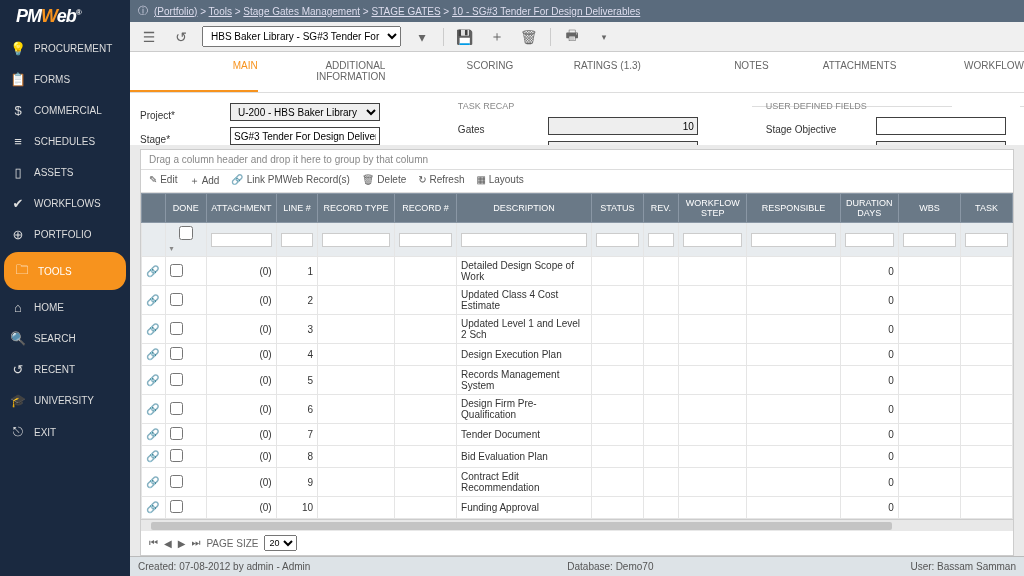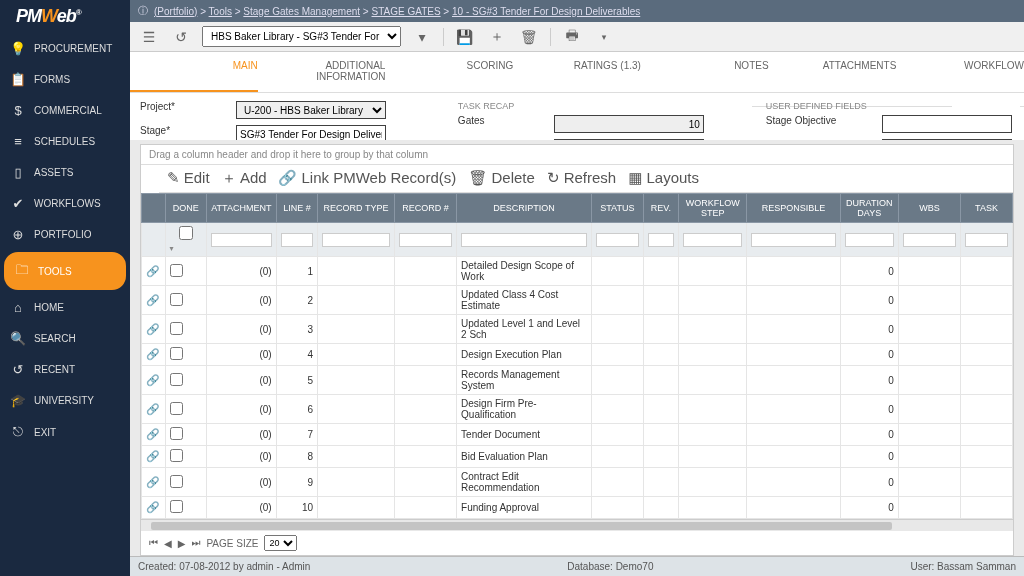--- a/index.html
+++ b/index.html
@@ -19,29 +19,29 @@
 .toolbar { background:#f0f0f0; padding:4px 8px; display:flex; align-items:center; gap:10px; border-bottom:1px solid #ccc; height:30px; }
 .tb-btn { width:22px; height:22px; display:inline-flex; align-items:center; justify-content:center; cursor:pointer; color:#666; font-size:14px; }
 .tb-sel { height:21px; font-size:10px; padding:1px 4px; min-width:150px; }
 .tb-sep { width:1px; height:18px; background:#ccc; }
 .tabs { background:#fff; display:flex; border-bottom:1px solid #ddd; font-size:10px; }
 .tab { padding:8px 0; text-align:right; cursor:pointer; color:#666; border-bottom:2px solid transparent; flex:1; }
 .tab.active { color:#f7931e; border-bottom-color:#f7931e; }
 .content { flex:1; background:#fff; padding:8px 10px; overflow:auto; }
 .form-row { display:flex; gap:20px; }
 .form-col { display:flex; flex-direction:column; gap:4px; }
-.form-line { display:flex; align-items:flex-start; gap:6px; height:20px; }
+.form-line { display:flex; align-items:flex-end; height:20px; }
 .form-line label { width:90px; font-size:10px; color:#333; }
 .form-line input[type=text], .form-line select { height:18px; font-size:10px; padding:1px 3px; border:1px solid #404040; }
 .fieldset-label { font-size:9px; color:#888; position:relative; }
 .fieldset-label:after { content:''; position:absolute; top:50%; left:100%; width:200px; border-top:1px solid #ddd; margin-left:6px;}
 .readonly { background:#eee; text-align:right; }
 .grid-area { background:#fff; border:1px solid #ccc; margin:4px 10px 0; }
 .grid-drag { padding:4px 8px; font-size:10px; color:#888; border-bottom:1px solid #ddd; }
-.grid-toolbar { display:flex; gap:12px; padding:4px 8px; font-size:15px; border-bottom:1px solid #ddd;margin-left:18px; }
+.grid-toolbar { display:flex; gap:12px; padding:4px 8px; font-size:10px; border-bottom:1px solid #ddd; }
 .grid-toolbar span { cursor:pointer; color:#555; }
 .grid { width:100%; border-collapse:collapse; font-size:10px; }
 .grid th { background:#6a7987; color:#fff; padding:4px 3px; font-weight:normal; font-size:9px; border:1px solid #8a97a5; text-align:center; }
 .grid td { border:1px solid #e5e5e5; padding:3px 4px; height:16px; color:#333; }
 .grid td.rt { text-align:right; }
 .grid .filter-row td { background:#e8ecef; }
 .grid .filter-row input { width:100%; border:1px solid #ccc; height:14px; font-size:9px; }
 .footer { background:#dde3e7; color:#555; font-size:10px; padding:3px 8px; display:flex; justify-content:space-between; border-top:1px solid #bbb; height:20px; align-items:center; }
 .link-icon { color:#888; cursor:pointer; font-size:11px; }
 .hscroll { height:12px; background:#e8e8e8; border-top:1px solid #ccc; display:flex;}

